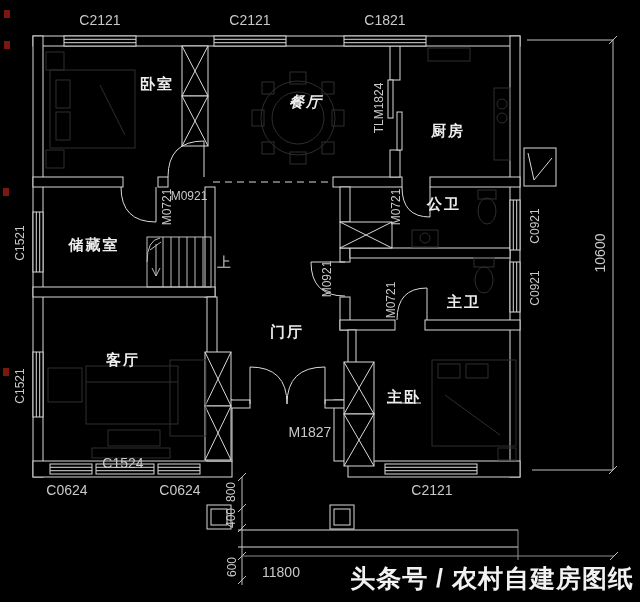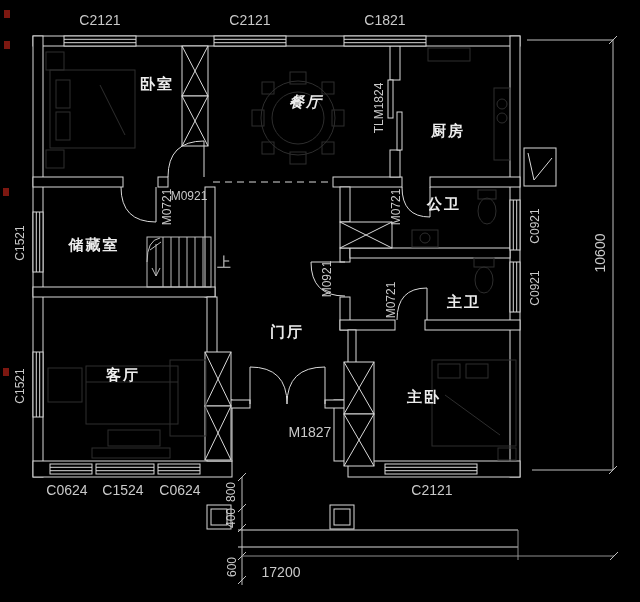--- a/index.html
+++ b/index.html
@@ -242,44 +242,45 @@
   <div class="redmark" style="left:3px;top:188px;"></div>
   <div class="redmark" style="left:3px;top:368px;"></div>
 
   <div class="room" style="left:157px;top:83px;text-align:right;">卧室</div>
   <div class="room" style="left:306px;top:101px;font-style:italic;">餐厅</div>
   <div class="room" style="left:448px;top:130px;">厨房</div>
   <div class="room" style="left:94px;top:244px;">储藏室</div>
   <div class="room" style="left:444px;top:205px;font-family:Liberation Mono, monospace;">公卫</div>
   <div class="room" style="left:444px;top:301px;margin-left:20px;">主卫</div>
   <div class="room" style="left:287px;top:324px;margin-top:7px;">门厅</div>
-  <div class="room" style="left:123px;top:374px;">客厅</div>
-  <div class="room" style="left:424px;top:396px;">主卧</div>
+  <div class="room" style="left:123px;top:360px;font-family:Liberation Serif, serif;">客厅</div>
+  <div class="room" style="left:404px;top:396px;text-decoration:underline;">主卧</div>
   <div class="lbl big" style="left:224px;top:262px;">上</div>
 
   <div class="lbl big" style="left:100px;top:20px;">C2121</div>
   <div class="lbl big" style="left:250px;top:20px;">C2121</div>
   <div class="lbl big" style="left:385px;top:20px;text-align:center;">C1821</div>
   <div class="lbl v" style="left:20px;top:243px;">C1521</div>
   <div class="lbl v" style="left:20px;top:386px;">C1521</div>
   <div class="lbl v" style="left:535px;top:226px;">C0921</div>
   <div class="lbl v" style="left:535px;top:288px;">C0921</div>
   <div class="lbl big" style="left:67px;top:490px;">C0624</div>
-  <div class="lbl big" style="left:123px;top:490px;">C1524</div>
+  <div class="lbl big" style="left:123px;top:463px;">C1524</div>
   <div class="lbl big" style="left:180px;top:490px;">C0624</div>
   <div class="lbl big" style="left:432px;top:490px;">C2121</div>
 
   <div class="lbl" style="left:189px;top:196px;">M0921</div>
   <div class="lbl v" style="left:167px;top:207px;">M0721</div>
   <div class="lbl v" style="left:396px;top:207px;">M0721</div>
   <div class="lbl v" style="left:327px;top:279px;">M0921</div>
   <div class="lbl v" style="left:391px;top:300px;">M0721</div>
   <div class="lbl v" style="left:379px;top:108px;">TLM1824</div>
   <div class="lbl big" style="left:288px;top:432px;padding-left:44px;">M1827</div>
 
   <div class="lbl v big" style="left:600px;top:253px;">10600</div>
-  <div class="lbl big" style="left:281px;top:572px;">17200</div>
+  <div class="lbl big" style="left:281px;top:572px;">11800</div>
   <div class="lbl v" style="left:231px;top:492px;">800</div>
   <div class="lbl v" style="left:231px;top:518px;">400</div>
   <div class="lbl v" style="left:232px;top:567px;">600</div>
 
+  <div class="watermark">头条号 / 农村自建房图纸</div>
 
 </div>
 
 </body></html>

